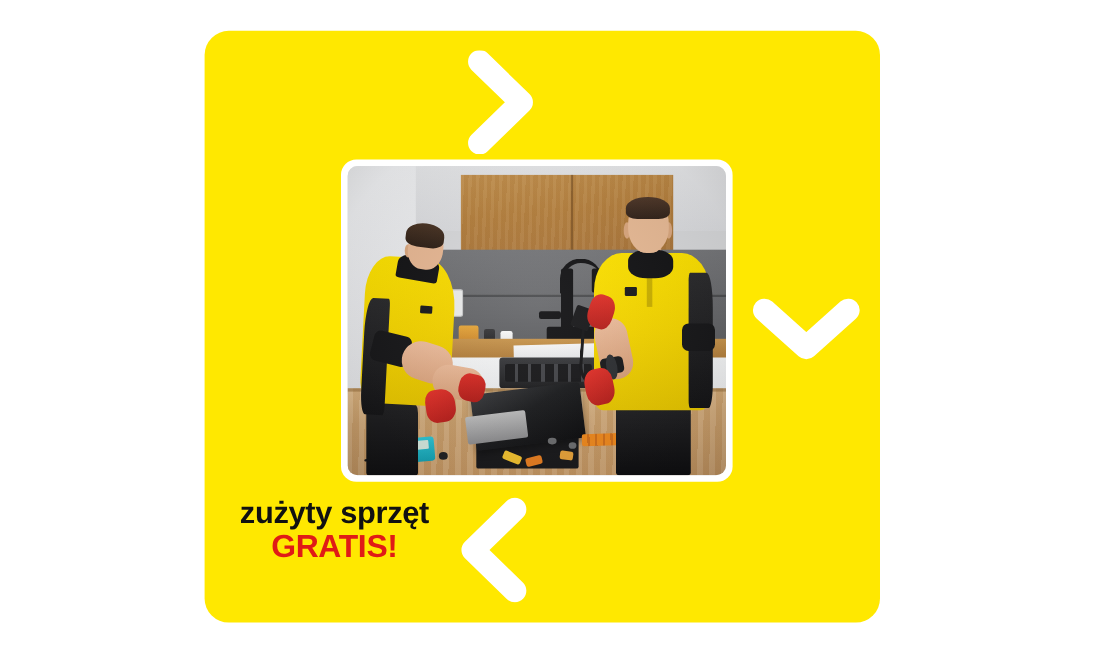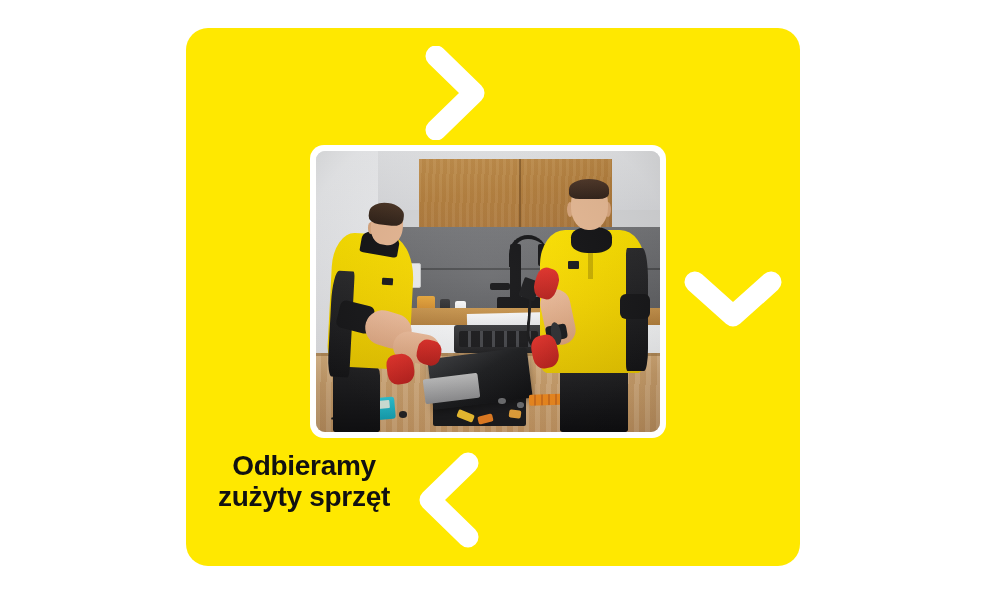--- a/index.html
+++ b/index.html
@@ -565,22 +565,22 @@
       </div>
     </div>
 
     <div class="chevron chev-down">
       <svg viewBox="0 0 98 58" width="98" height="58" aria-hidden="true">
         <path d="M11 11 L49 45 L87 11" fill="none" stroke="#ffffff" stroke-width="21" stroke-linecap="round" stroke-linejoin="round"></path>
       </svg>
     </div>
 
     <div class="recycle-block">
-      <span class="rl">Odbieramy</span>
       <span class="rl">zużyty sprzęt</span>
+      <span class="rl rl-gratis">GRATIS!</span>
     </div>
 
     <div class="chevron chev-left">
       <svg viewBox="0 0 70 96" width="70" height="96" aria-hidden="true">
         <path d="M56 11 L18 48 L56 85" fill="none" stroke="#ffffff" stroke-width="21" stroke-linecap="round" stroke-linejoin="round"></path>
       </svg>
     </div>
 
 
   </div>

